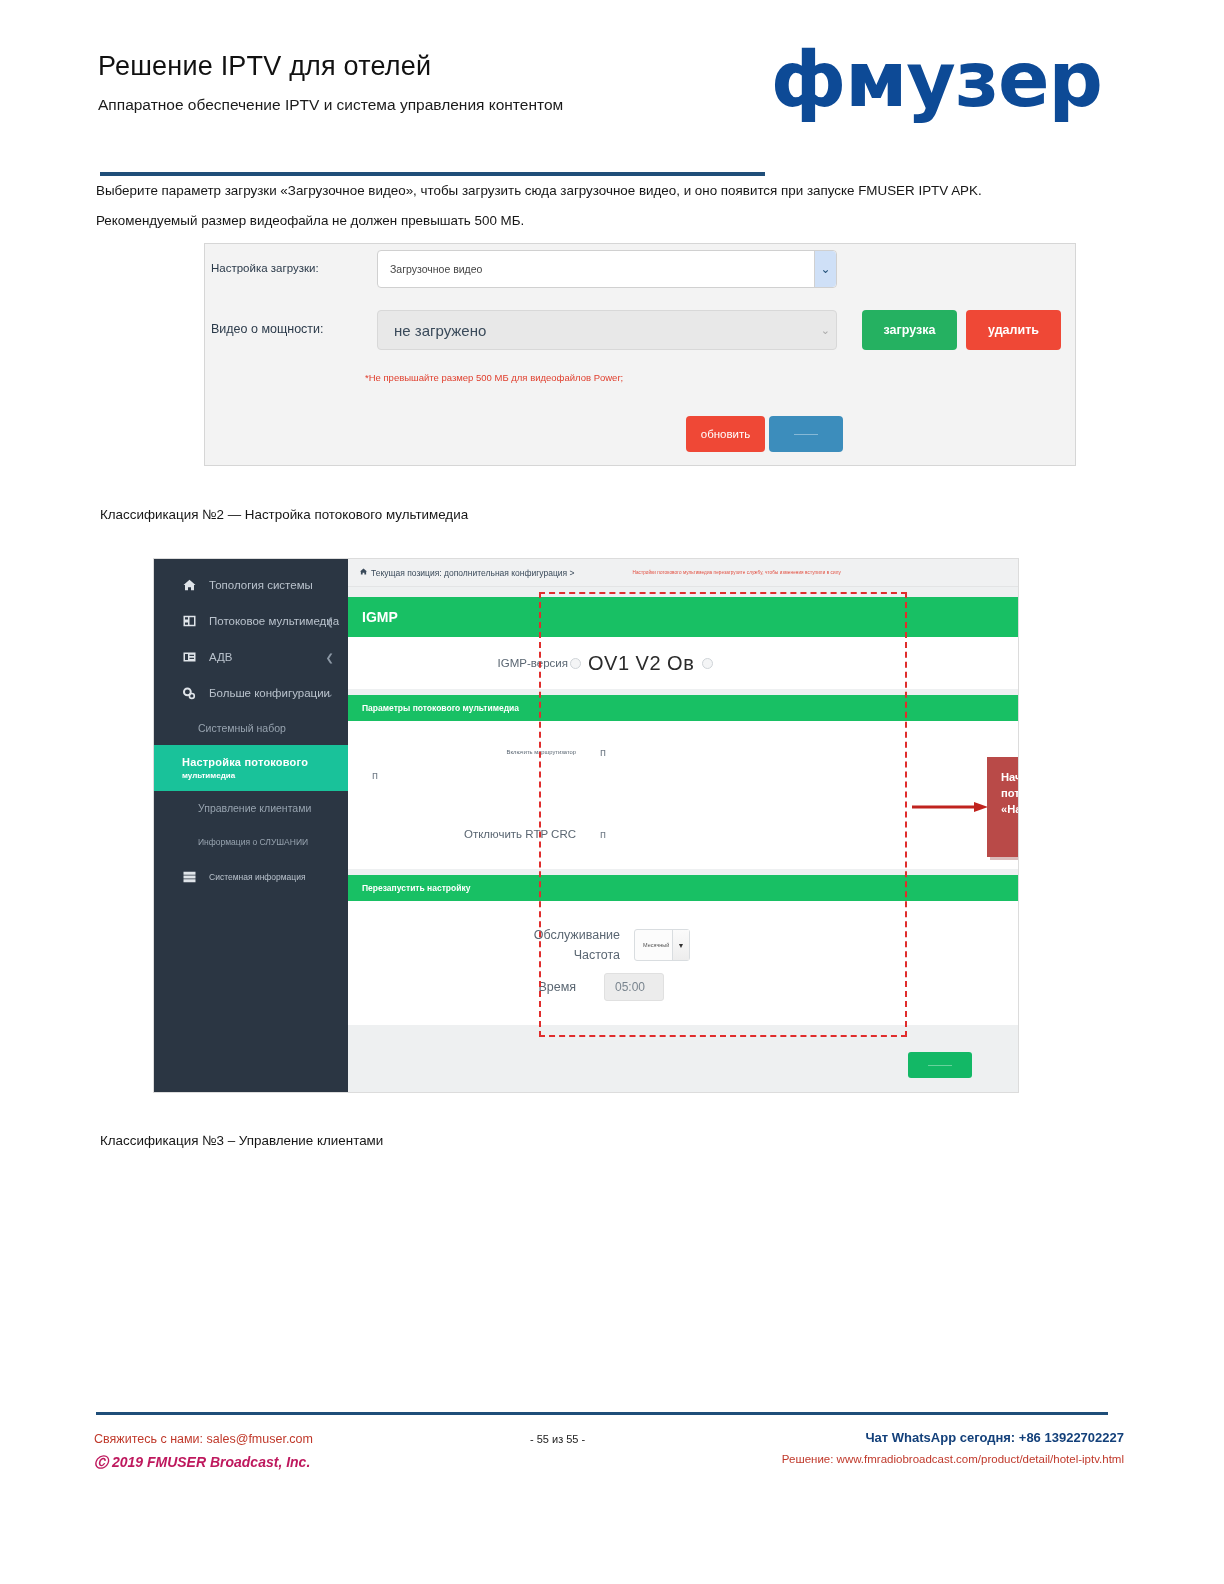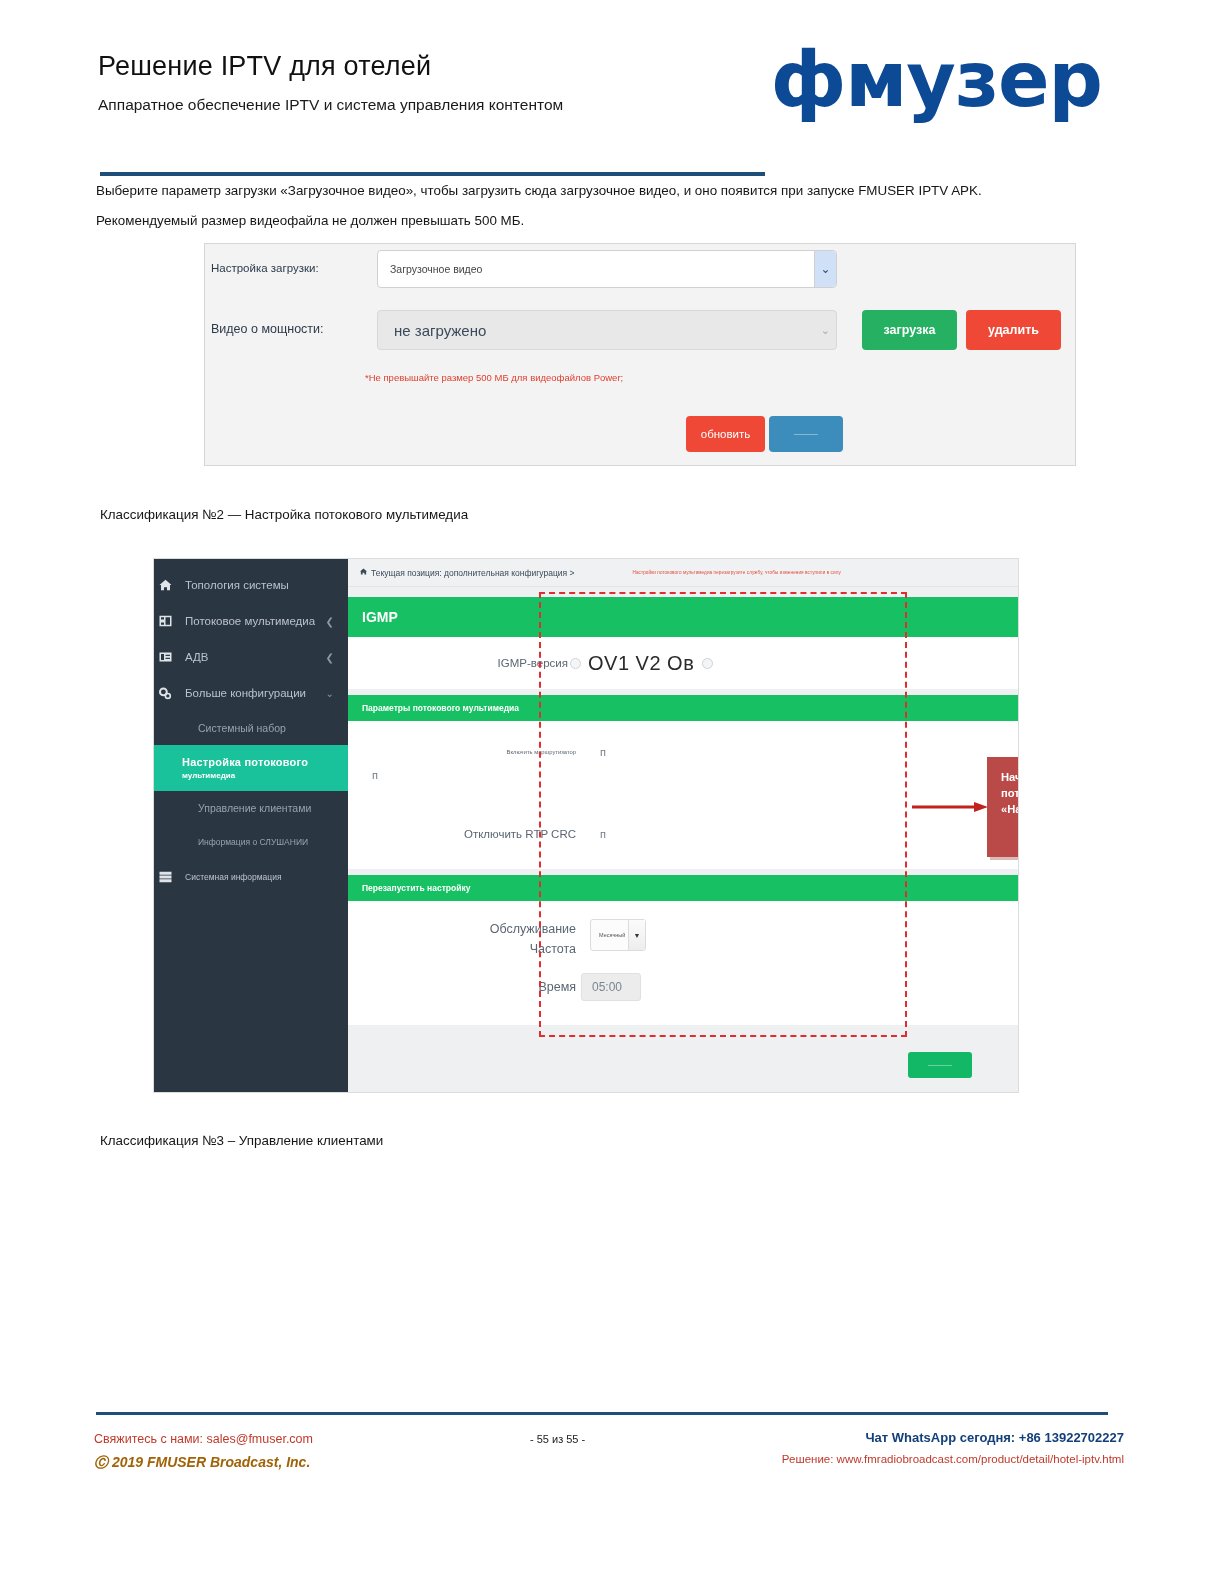--- a/index.html
+++ b/index.html
@@ -113,21 +113,21 @@
     position:absolute; left:153px; top:558px; width:866px; height:535px;
     background:#ffffff; border:1px solid #dcdcdc;
     overflow:hidden;
   }
   .sidebar {
     position:absolute; left:0; top:0; width:194px; height:535px;
     background:#2b3643;
   }
   .nav-item {
     position:relative; height:36px; display:flex; align-items:center;
-    padding-left:1px; color:#b9c2cc; font-size:11.5px;
+    padding-left:25px; color:#b9c2cc; font-size:11.5px;
     cursor:pointer;
   }
   .nav-item .ico {
     width:20px; height:14px; margin-right:10px; flex:none;
     display:flex; align-items:center; justify-content:center;
     color:#dfe4e9;
   }
   .nav-item .chev { position:absolute; right:14px; font-size:10px; color:#8d99a6; }
   .nav-sub {
     height:34px; display:flex; align-items:center; padding-left:44px;
@@ -212,21 +212,21 @@
     pointer-events:none;
   }
 
   
   .footer-rule {
     position:absolute; left:96px; top:1412px; width:1012px; height:3px;
     background:#1f4e79;
   }
   .foot-left { position:absolute; left:94px; top:1432px; }
   .foot-left .l1 { font-size:12.5px; color:#c0392b; }
-  .foot-left .l2 { font-size:14px; color:#a16207; font-weight:700; font-style:italic; margin-top:8px; }
+  .foot-left .l2 { font-size:14px; color:#be185d; font-weight:700; font-style:italic; margin-top:8px; }
   .foot-mid { position:absolute; left:530px; top:1433px; font-size:11px; color:#222; }
   .foot-right { position:absolute; right:100px; top:1430px; text-align:right; }
   .foot-right .r1 { font-size:13px; color:#13407a; font-weight:700; }
   .foot-right .r2 { font-size:11.5px; color:#c0392b; margin-top:8px; }
 </style>
 </head>
 <body>
 
 <div class="page-header">
   <h1 class="doc-title">Решение IPTV для отелей</h1>
@@ -397,34 +397,34 @@
           <span class="frm-lbl" style="width:228px; font-size:11.5px;">Отключить RTP CRC</span>
           <span class="chk-box" style="margin-left:24px;">п</span>
         </div>
       </div>
     </div>
 
     <div class="panel" style="margin-top:6px;">
       <div class="green-bar small">Перезапустить настройку</div>
       <div class="white-block" style="height:124px; padding-top:18px; position:relative;">
 
-        <div class="frm-row" style="height:52px; align-items:flex-start;">
+        <div class="frm-row" style="height:52px; align-items:center;padding-left:44px;">
           <span class="frm-lbl" style="width:228px; font-size:12.5px; line-height:1.6;">
             <span>Обслуживание</span><br>
             <span>Частота</span>
           </span>
           <span class="mini-select" style="margin-left:14px;">
             <span class="v">Месячный</span>
             <span class="ar">▼</span>
           </span>
         </div>
 
         <div class="frm-row" style="height:32px;">
           <span class="frm-lbl" style="width:228px; font-size:12.5px;">Время</span>
-          <span class="time-box" style="margin-left:5px;">05:00</span>
+          <span class="time-box" style="margin-left:28px;">05:00</span>
         </div>
       </div>
     </div>
 
     <button class="btn-save-green">————</button>
 
     <div class="dash-rect"></div>
 
     <svg class="callout-arrow" viewBox="0 0 76 10">
       <line x1="0" y1="5" x2="62" y2="5" stroke="#c0231e" stroke-width="3"></line>

